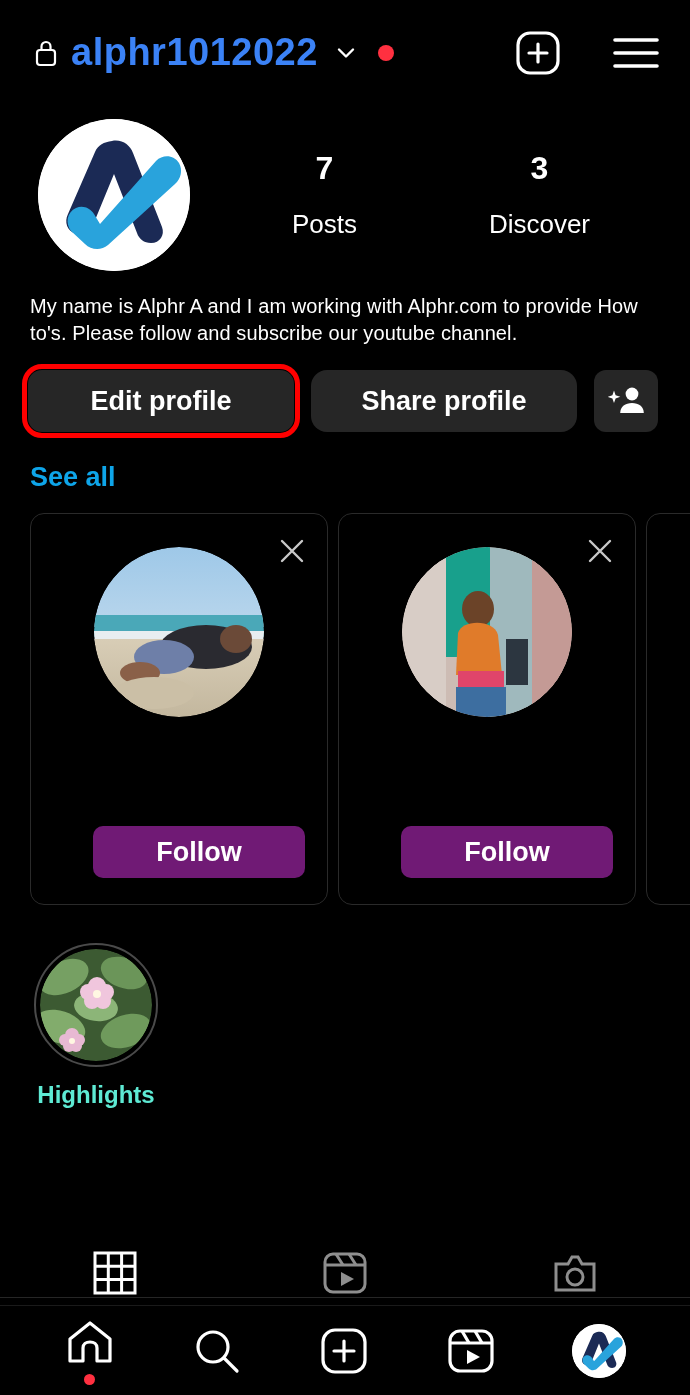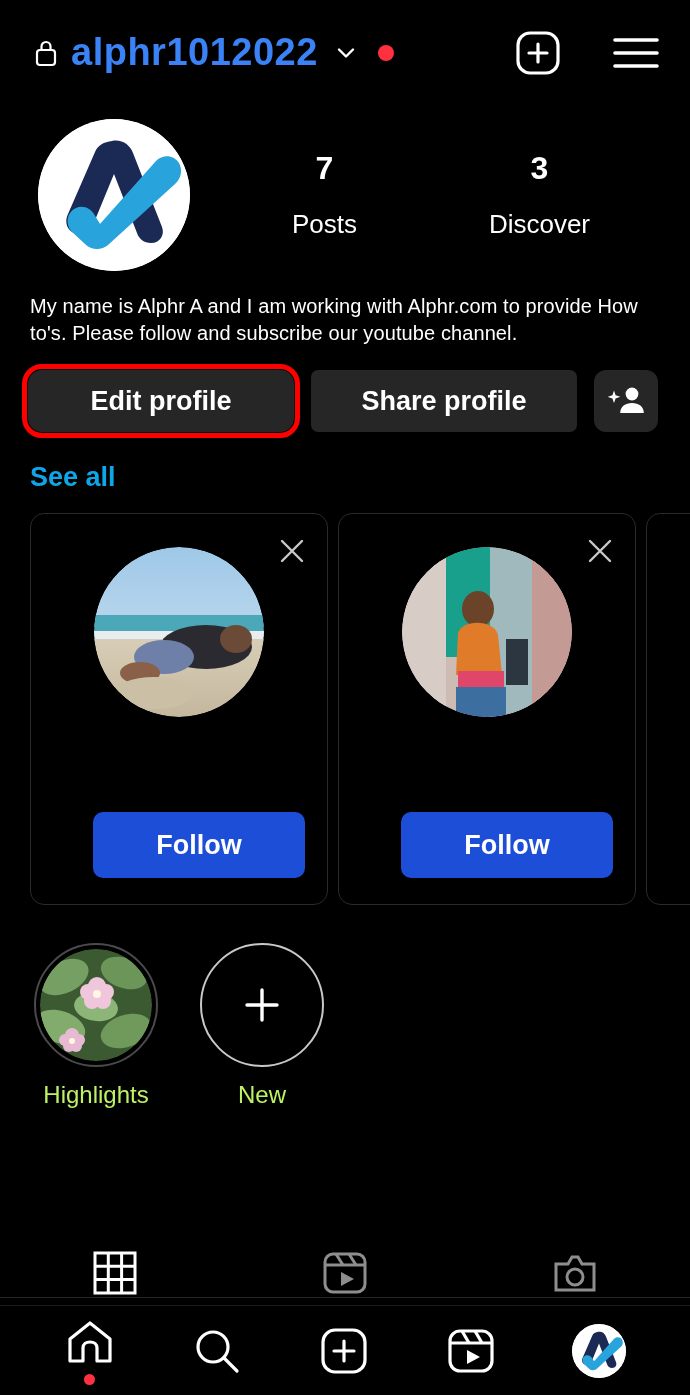--- a/index.html
+++ b/index.html
@@ -115,21 +115,21 @@
     display: flex;
     align-items: center;
     gap: 17px;
     padding: 24px 32px 0 28px;
   }
   .action-btn {
     flex: 1;
     height: 62px;
     background: #262626;
     border: none;
-    border-radius: 7px;
+    border-radius: 16px;
     color: #ffffff;
     font-family: "Liberation Sans", sans-serif;
     font-size: 27px;
     font-weight: 700;
     cursor: pointer;
     display: flex;
     align-items: center;
     justify-content: center;
   }
   .action-btn.highlighted {
@@ -220,22 +220,22 @@
     max-width: 250px;
     overflow: hidden;
     white-space: nowrap;
     text-align: center;
   }
   .follow-btn {
     position: absolute;
     bottom: 26px;
     left: 22px;
     right: 22px;
-    height: 66px;
-    background: #1d4ed8;
+    height: 52px;
+    background: #701a75;
     border: none;
     border-radius: 10px;
     color: #ffffff;
     font-family: "Liberation Sans", sans-serif;
     font-size: 27px;
     font-weight: 700;
     cursor: pointer;
     margin-left: 40px;
   }
 
@@ -265,22 +265,22 @@
     border-radius: 50%;
     border: 2px solid #c8c8c8;
     display: flex;
     align-items: center;
     justify-content: center;
   }
   .highlight-new svg { width: 44px; height: 44px; display: block; }
   .highlight-label {
     margin-top: 14px;
     font-size: 24px;
-    font-weight: 400;
-    color: #bef264;
+    font-weight: 700;
+    color: #5eead4;
     white-space: nowrap;
   }
 
   
   .content-tabs {
     position: absolute;
     left: 0; right: 0;
     top: 1250px;
     display: flex;
     align-items: flex-start;
@@ -517,28 +517,20 @@
               <circle cx="29" cy="97" r="6"></circle>
               <circle cx="36" cy="97" r="6"></circle>
           </g>
           <circle cx="32" cy="92" r="3" fill="#fff7e2"></circle>
         </g>
       </svg>
     </div>
     <div class="highlight-label">Highlights</div>
   </div>
 
-  <div class="highlight-item">
-    <div class="highlight-new">
-      <svg viewBox="0 0 44 44" fill="none">
-        <path d="M22 7 V37 M7 22 H37" stroke="#fff" stroke-width="3.4" stroke-linecap="round"></path>
-      </svg>
-    </div>
-    <div class="highlight-label">New</div>
-  </div>
 </div>
 
 <div class="content-tabs">
   <div class="ctab">
     <svg viewBox="0 0 46 46" fill="none">
       <rect x="3" y="3" width="40" height="40" stroke="#fff" stroke-width="3"></rect>
       <path d="M16.3 3 V43 M29.6 3 V43 M3 16.3 H43 M3 29.6 H43" stroke="#fff" stroke-width="3"></path>
     </svg>
   </div>
   <div class="ctab">

